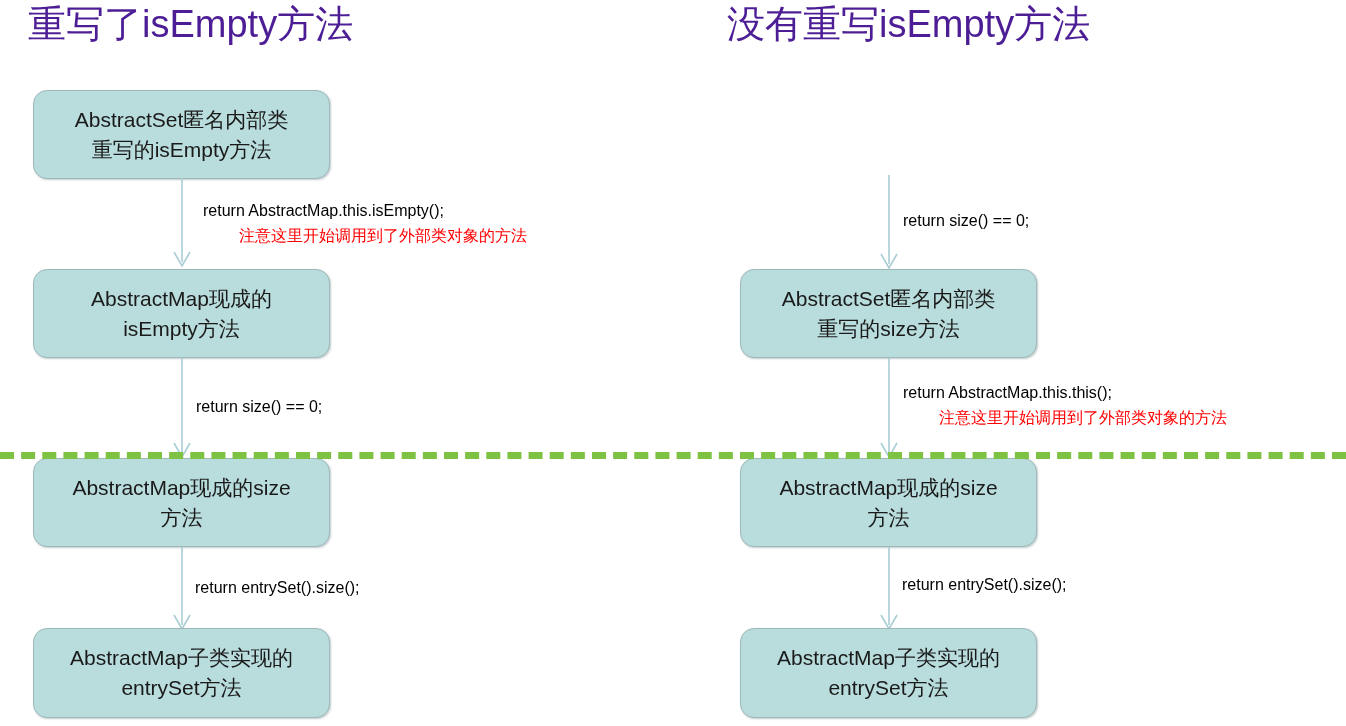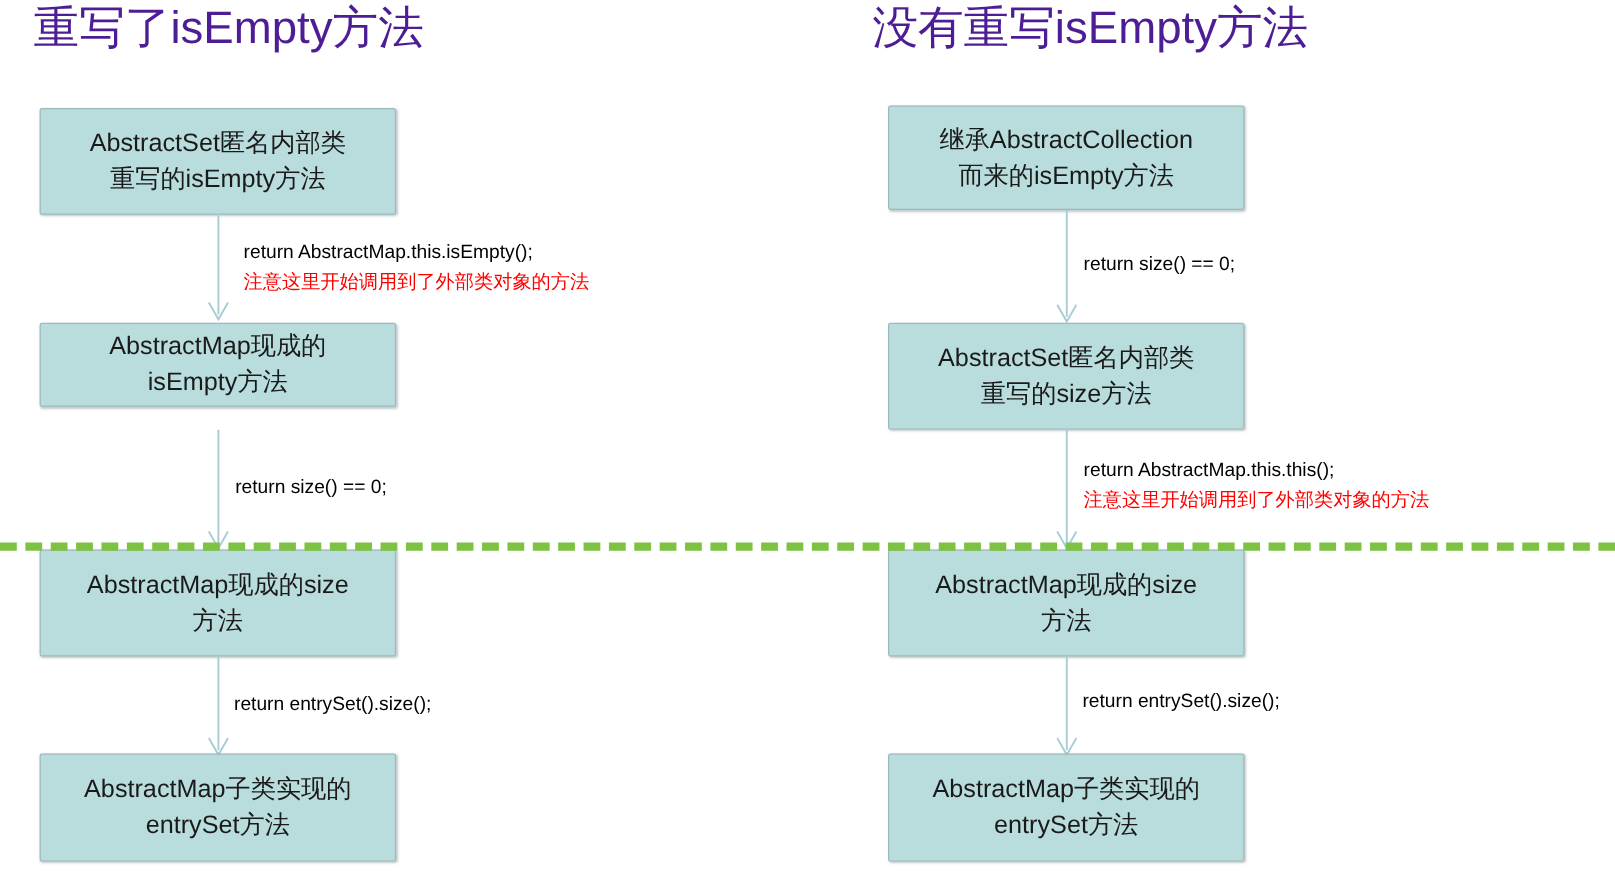--- a/index.html
+++ b/index.html
@@ -26,21 +26,21 @@
     font-weight: 400;
   }
   #title-left  { left: 28px;  top: 2px; }
   #title-right { left: 727px; top: 2px; }
 
   .node {
     position: absolute;
     box-sizing: border-box;
     background: #b9dcdc;
     border: 1px solid #9fb9ba;
-    border-radius: 2px;
+    border-radius: 14px;
     display: flex;
     align-items: center;
     justify-content: center;
     text-align: center;
     font-size: 21px;
     line-height: 30px;
     color: #1a1a1a;
     box-shadow: 1px 1px 2px rgba(120,140,145,0.45);
     padding: 2px 6px;
     white-space: pre-line;
@@ -54,20 +54,21 @@
   .edge-label {
     position: absolute;
     font-size: 16px;
     line-height: 25px;
     color: #000000;
     white-space: nowrap;
   }
   .edge-label .warn {
     color: #ff0000;
     display: block;
+    margin-left: 36px;
   }
 
   #divider {
     position: absolute;
     left: 0;
     top: 452px;
     width: 1346px;
     height: 0;
     border-top: 7px dashed #7dc242;
   }
@@ -86,21 +87,21 @@
   <svg class="edge" style="left:155px; top:178px; width:60px; height:92px;" viewBox="0 0 60 92">
     <line x1="27" y1="0" x2="27" y2="84" stroke="#a8cdd4" stroke-width="1.6"></line>
     <polyline points="19,74 27,88 35,74" fill="none" stroke="#a8cdd4" stroke-width="1.6"></polyline>
   </svg>
 
   <div class="edge-label" style="left:203px; top:198px;">
     <span>return AbstractMap.this.isEmpty();</span>
     <span class="warn">注意这里开始调用到了外部类对象的方法</span>
   </div>
 
-  <div class="node" id="node-l2" style="left:33px; top:269px; width:297px; height:70px;">AbstractMap现成的
+  <div class="node" id="node-l2" style="left:33px; top:269px; width:297px; height:89px;">AbstractMap现成的
 isEmpty方法</div>
 
   <svg class="edge" style="left:155px; top:358px; width:60px; height:103px;" viewBox="0 0 60 103">
     <line x1="27" y1="0" x2="27" y2="95" stroke="#a8cdd4" stroke-width="1.6"></line>
     <polyline points="19,85 27,99 35,85" fill="none" stroke="#a8cdd4" stroke-width="1.6"></polyline>
   </svg>
 
   <div class="edge-label" style="left:196px; top:394px;">
     <span>return size() == 0;</span>
   </div>
@@ -113,22 +114,20 @@
     <polyline points="19,68 27,82 35,68" fill="none" stroke="#a8cdd4" stroke-width="1.6"></polyline>
   </svg>
 
   <div class="edge-label" style="left:195px; top:575px;">
     <span>return entrySet().size();</span>
   </div>
 
   <div class="node" id="node-l4" style="left:33px; top:628px; width:297px; height:90px;">AbstractMap子类实现的
 entrySet方法</div>
 
-  <div class="node" id="node-r1" style="left:740px; top:88px; width:297px; height:87px;">继承AbstractCollection
-而来的isEmpty方法</div>
 
   <svg class="edge" style="left:862px; top:175px; width:60px; height:97px;" viewBox="0 0 60 97">
     <line x1="27" y1="0" x2="27" y2="89" stroke="#a8cdd4" stroke-width="1.6"></line>
     <polyline points="19,79 27,93 35,79" fill="none" stroke="#a8cdd4" stroke-width="1.6"></polyline>
   </svg>
 
   <div class="edge-label" style="left:903px; top:208px;">
     <span>return size() == 0;</span>
   </div>
 

